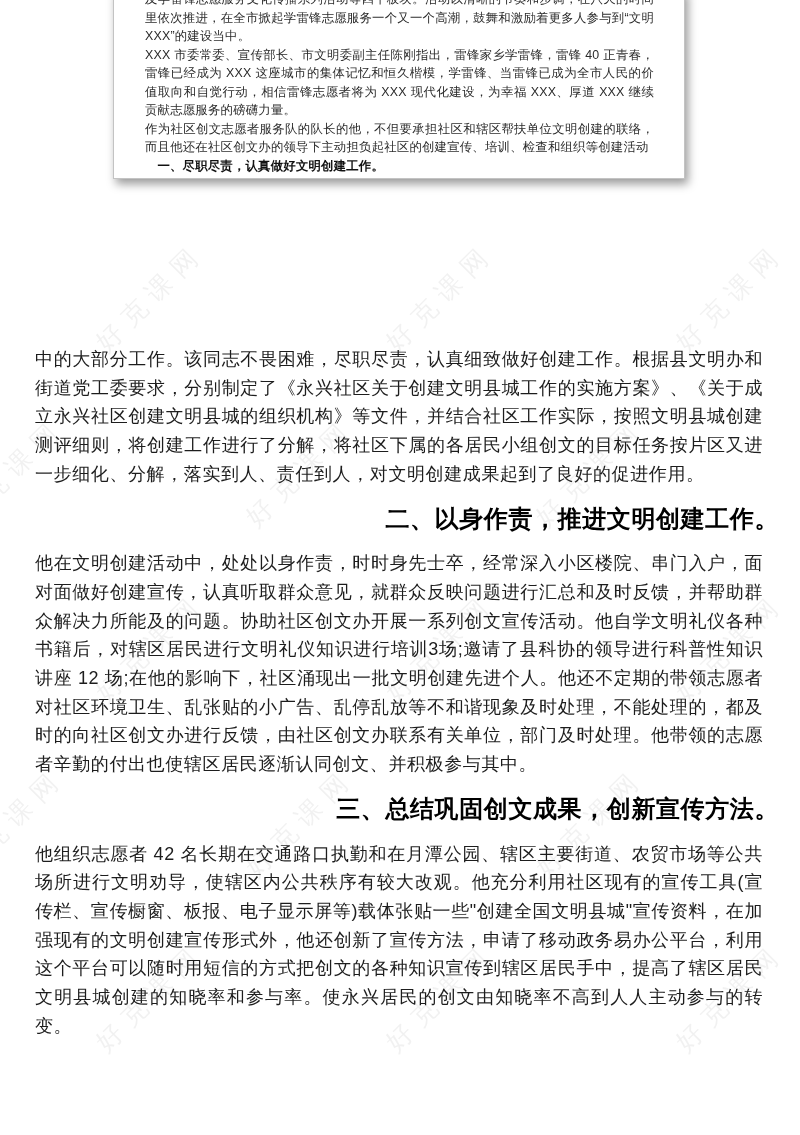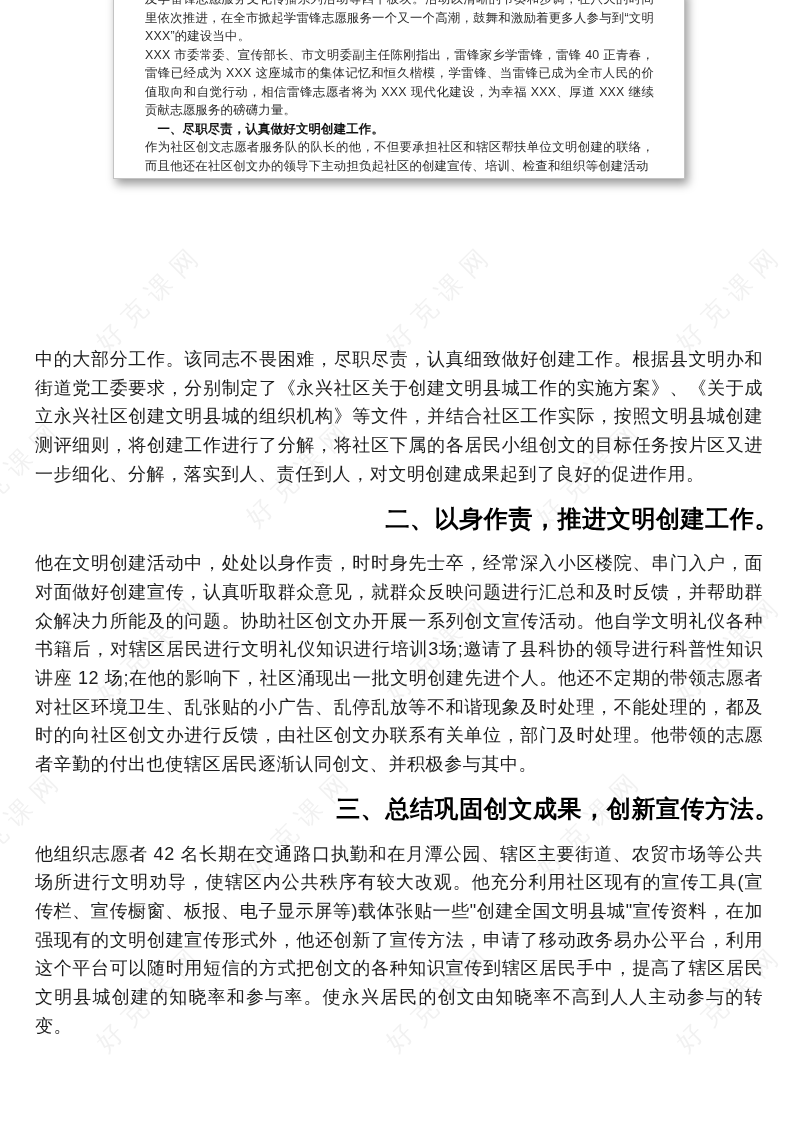--- a/index.html
+++ b/index.html
@@ -112,22 +112,22 @@
       <span style="left: 230px; top: 805px; color: rgb(0, 0, 0); opacity: 0.05;">好克课网</span>
       <span style="left: 520px; top: 805px; color: rgb(0, 0, 0); opacity: 0.05;">好克课网</span>
       <span style="left: 80px; top: 980px; color: rgb(0, 0, 0); opacity: 0.05;">好克课网</span>
       <span style="left: 370px; top: 980px; color: rgb(0, 0, 0); opacity: 0.05;">好克课网</span>
       <span style="left: 660px; top: 980px; color: rgb(0, 0, 0); opacity: 0.05;">好克课网</span>
     </div>
 
   <div class="preview-card">
     <p class="card-par">及学雷锋志愿服务文化传播系列活动等四个板块。活动以清晰的节奏和步调，在八天的时间里依次推进，在全市掀起学雷锋志愿服务一个又一个高潮，鼓舞和激励着更多人参与到“文明 XXX”的建设当中。</p>
     <p class="card-par">XXX 市委常委、宣传部长、市文明委副主任陈刚指出，雷锋家乡学雷锋，雷锋 40 正青春，雷锋已经成为 XXX 这座城市的集体记忆和恒久楷模，学雷锋、当雷锋已成为全市人民的价值取向和自觉行动，相信雷锋志愿者将为 XXX 现代化建设，为幸福 XXX、厚道 XXX 继续贡献志愿服务的磅礴力量。</p>
+    <p class="card-par">作为社区创文志愿者服务队的队长的他，不但要承担社区和辖区帮扶单位文明创建的联络，而且他还在社区创文办的领导下主动担负起社区的创建宣传、培训、检查和组织等创建活动</p>
     <p class="card-par card-heading">一、尽职尽责，认真做好文明创建工作。</p>
-    <p class="card-par">作为社区创文志愿者服务队的队长的他，不但要承担社区和辖区帮扶单位文明创建的联络，而且他还在社区创文办的领导下主动担负起社区的创建宣传、培训、检查和组织等创建活动</p>
   </div>
 
   <div class="doc-body">
     <p class="par">中的大部分工作。该同志不畏困难，尽职尽责，认真细致做好创建工作。根据县文明办和街道党工委要求，分别制定了《永兴社区关于创建文明县城工作的实施方案》、《关于成立永兴社区创建文明县城的组织机构》等文件，并结合社区工作实际，按照文明县城创建测评细则，将创建工作进行了分解，将社区下属的各居民小组创文的目标任务按片区又进一步细化、分解，落实到人、责任到人，对文明创建成果起到了良好的促进作用。</p>
     <p class="sec-heading">二、以身作责，推进文明创建工作。</p>
     <p class="par">他在文明创建活动中，处处以身作责，时时身先士卒，经常深入小区楼院、串门入户，面对面做好创建宣传，认真听取群众意见，就群众反映问题进行汇总和及时反馈，并帮助群众解决力所能及的问题。协助社区创文办开展一系列创文宣传活动。他自学文明礼仪各种书籍后，对辖区居民进行文明礼仪知识进行培训3场;邀请了县科协的领导进行科普性知识讲座 12 场;在他的影响下，社区涌现出一批文明创建先进个人。他还不定期的带领志愿者对社区环境卫生、乱张贴的小广告、乱停乱放等不和谐现象及时处理，不能处理的，都及时的向社区创文办进行反馈，由社区创文办联系有关单位，部门及时处理。他带领的志愿者辛勤的付出也使辖区居民逐渐认同创文、并积极参与其中。</p>
     <p class="sec-heading">三、总结巩固创文成果，创新宣传方法。</p>
     <p class="par">他组织志愿者 42 名长期在交通路口执勤和在月潭公园、辖区主要街道、农贸市场等公共场所进行文明劝导，使辖区内公共秩序有较大改观。他充分利用社区现有的宣传工具(宣传栏、宣传橱窗、板报、电子显示屏等)载体张贴一些"创建全国文明县城"宣传资料，在加强现有的文明创建宣传形式外，他还创新了宣传方法，申请了移动政务易办公平台，利用这个平台可以随时用短信的方式把创文的各种知识宣传到辖区居民手中，提高了辖区居民文明县城创建的知晓率和参与率。使永兴居民的创文由知晓率不高到人人主动参与的转变。</p>
   </div>
 

